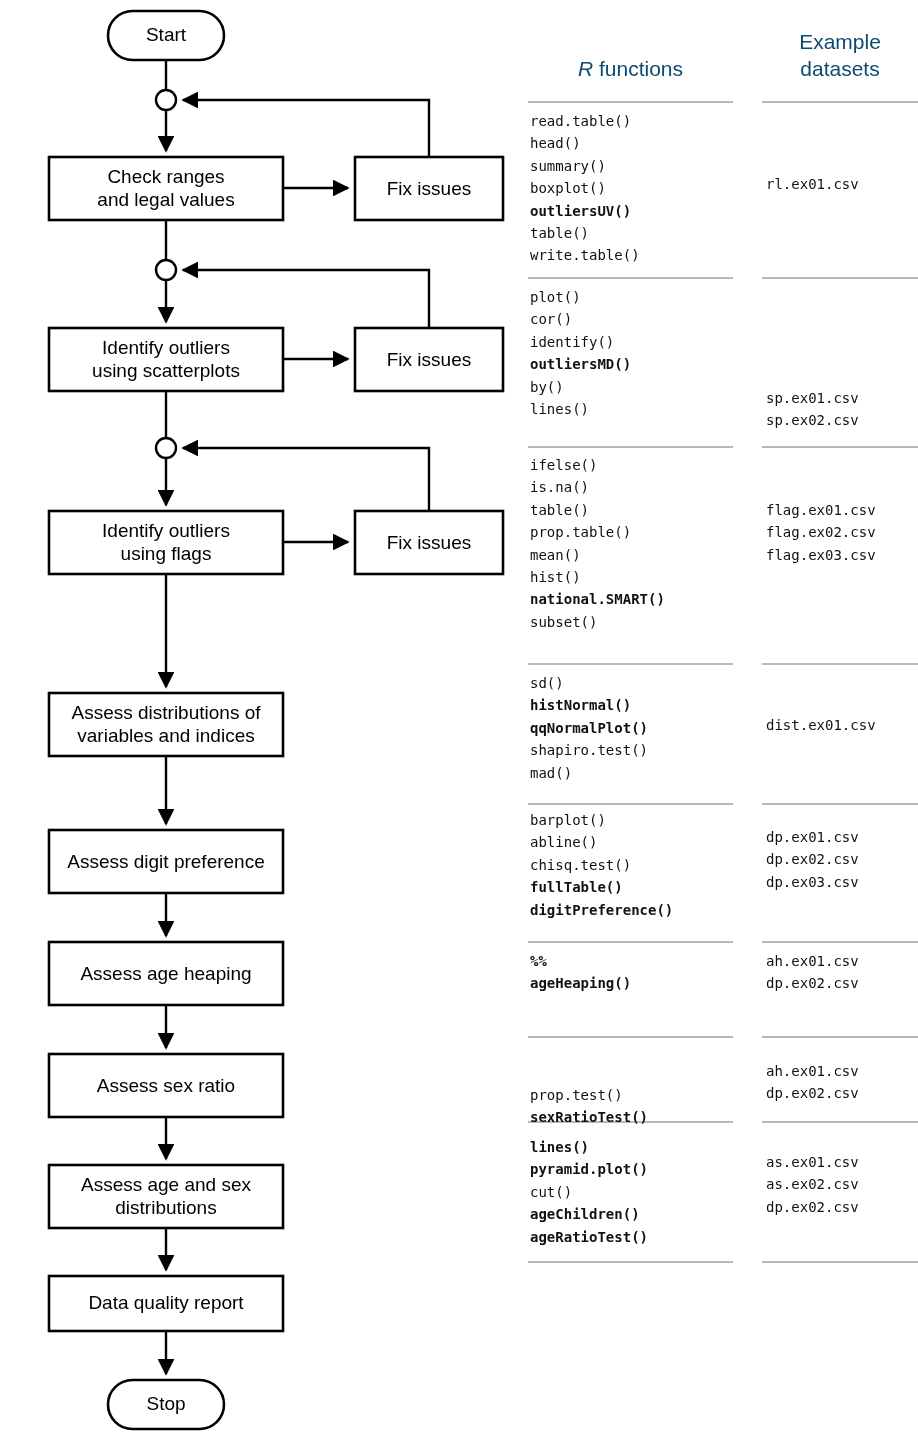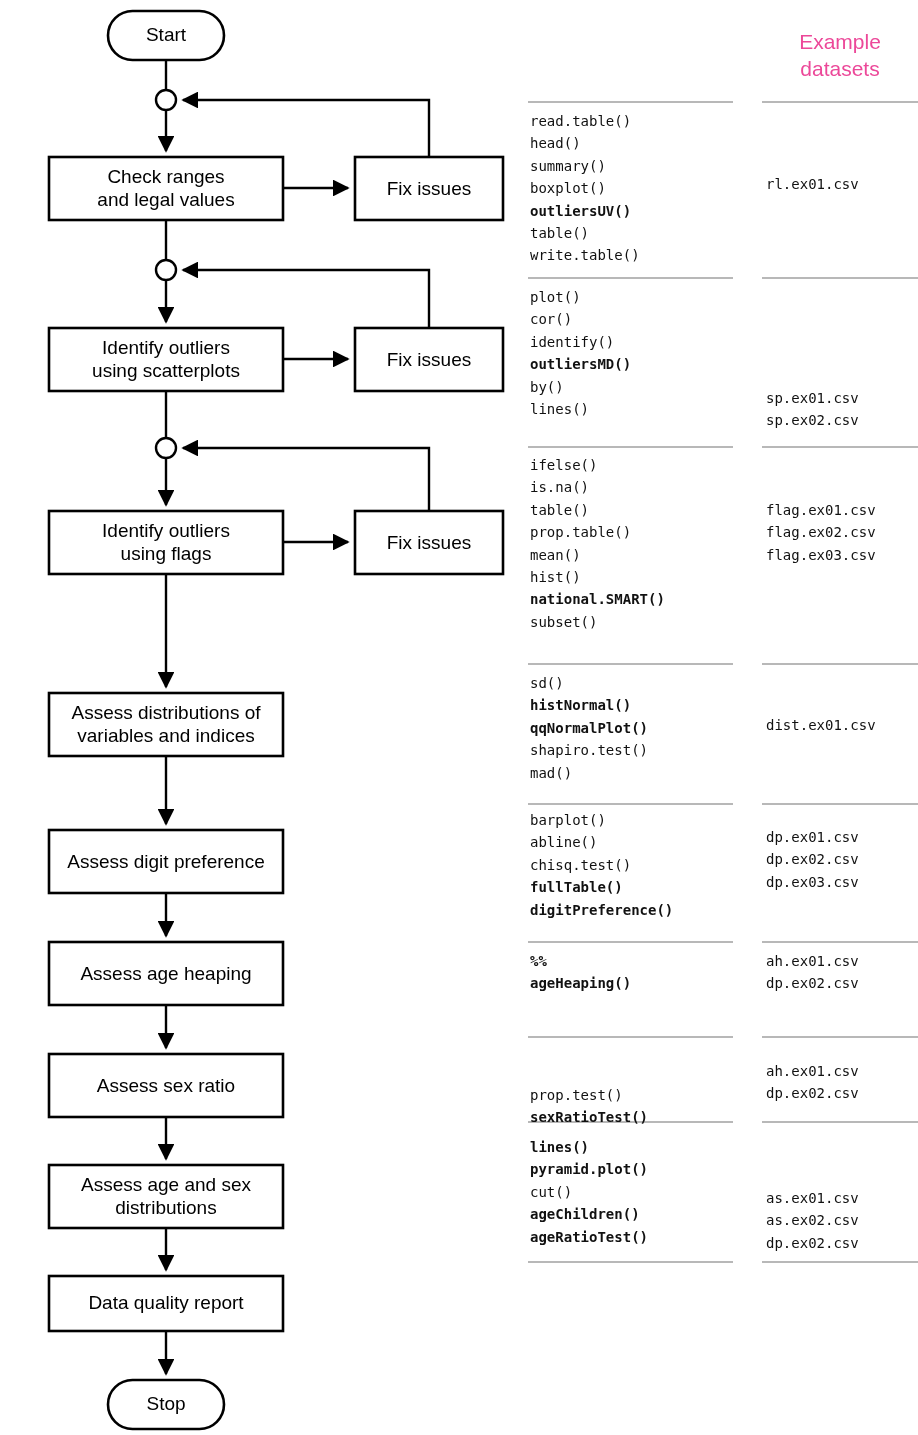--- a/index.html
+++ b/index.html
@@ -49,21 +49,21 @@
     top: 26px;
     width: 418px;
     height: 60px;
   }
   .col-head {
     position: absolute;
     font-family: "Liberation Sans", sans-serif;
     font-size: 21px;
     line-height: 27px;
     text-align: center;
-    color: #ec4899;
+    color: #0c4a6e;
   }
   .col-head.functions {
     left: 28px;
     width: 205px;
     top: 29px;
   }
   .col-head.functions .r-italic {
     font-style: italic;
   }
   .col-head.datasets {
@@ -202,20 +202,21 @@
     <g>
       <rect x="70" y="1380" width="116" height="49" rx="24.5" ry="24.5" fill="#fff" stroke="#000" stroke-width="2.6"></rect>
       <text class="node-label" x="128" y="1405">Stop</text>
     </g>
   </svg>
 </div>
 
 <div id="reference-table">
 
   <div class="table-header">
+    <div class="col-head functions"><span class="r-italic">R</span><span> functions</span></div>
     <div class="col-head datasets">
       <div>Example</div>
       <div>datasets</div>
     </div>
   </div>
 
   <div id="table-body">
       <div class="rule c1" style="top: 101px;"></div>
       <div class="rule c2" style="top: 101px;"></div>
       <div class="rule c1" style="top: 277px;"></div>
@@ -242,15 +243,15 @@
       <div class="cell ds" style="top: 499px;"><div>flag.ex01.csv</div><div>flag.ex02.csv</div><div>flag.ex03.csv</div></div>
       <div class="cell fn" style="top: 672px;"><div class="fn-line">sd()</div><div class="fn-line bold">histNormal()</div><div class="fn-line bold">qqNormalPlot()</div><div class="fn-line">shapiro.test()</div><div class="fn-line">mad()</div></div>
       <div class="cell ds" style="top: 714px;"><div>dist.ex01.csv</div></div>
       <div class="cell fn" style="top: 809px;"><div class="fn-line">barplot()</div><div class="fn-line">abline()</div><div class="fn-line">chisq.test()</div><div class="fn-line bold">fullTable()</div><div class="fn-line bold">digitPreference()</div></div>
       <div class="cell ds" style="top: 826px;"><div>dp.ex01.csv</div><div>dp.ex02.csv</div><div>dp.ex03.csv</div></div>
       <div class="cell fn" style="top: 950px;"><div class="fn-line bold">%%</div><div class="fn-line bold">ageHeaping()</div></div>
       <div class="cell ds" style="top: 950px;"><div>ah.ex01.csv</div><div>dp.ex02.csv</div></div>
       <div class="cell fn" style="top: 1060px; margin-top: 24px;"><div class="fn-line">prop.test()</div><div class="fn-line bold">sexRatioTest()</div></div>
       <div class="cell ds" style="top: 1060px;"><div>ah.ex01.csv</div><div>dp.ex02.csv</div></div>
       <div class="cell fn" style="top: 1136px;"><div class="fn-line bold">lines()</div><div class="fn-line bold">pyramid.plot()</div><div class="fn-line">cut()</div><div class="fn-line bold">ageChildren()</div><div class="fn-line bold">ageRatioTest()</div></div>
-      <div class="cell ds" style="top: 1151px; margin-top: 36px;"><div>as.ex01.csv</div><div>as.ex02.csv</div><div>dp.ex02.csv</div></div>
+      <div class="cell ds" style="top: 1151px;"><div>as.ex01.csv</div><div>as.ex02.csv</div><div>dp.ex02.csv</div></div>
     </div>
 </div>
 
 </body></html>

